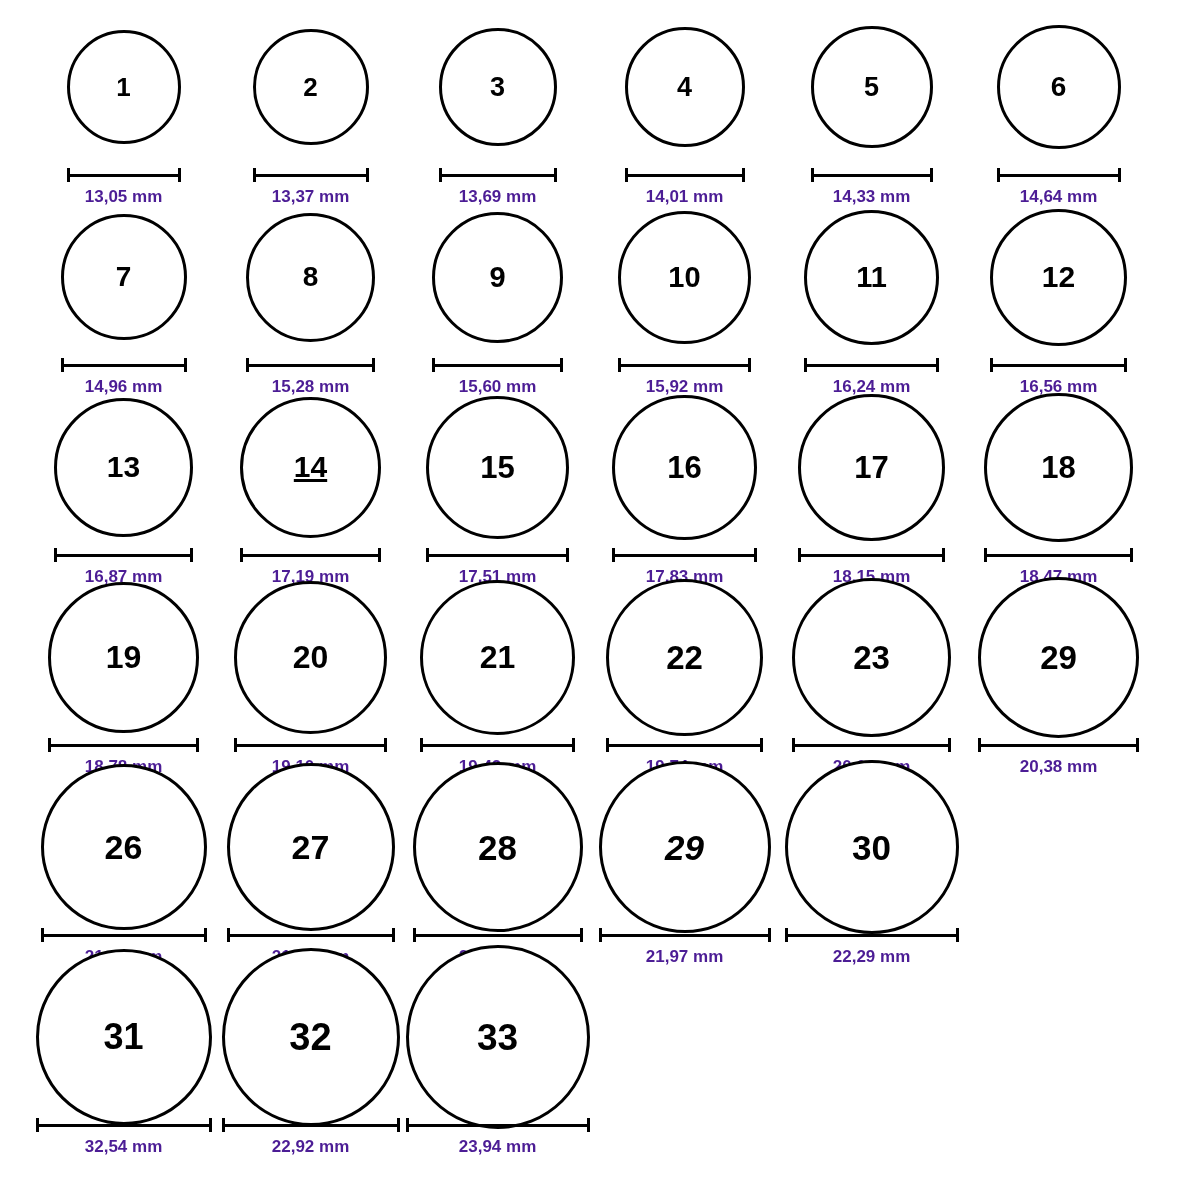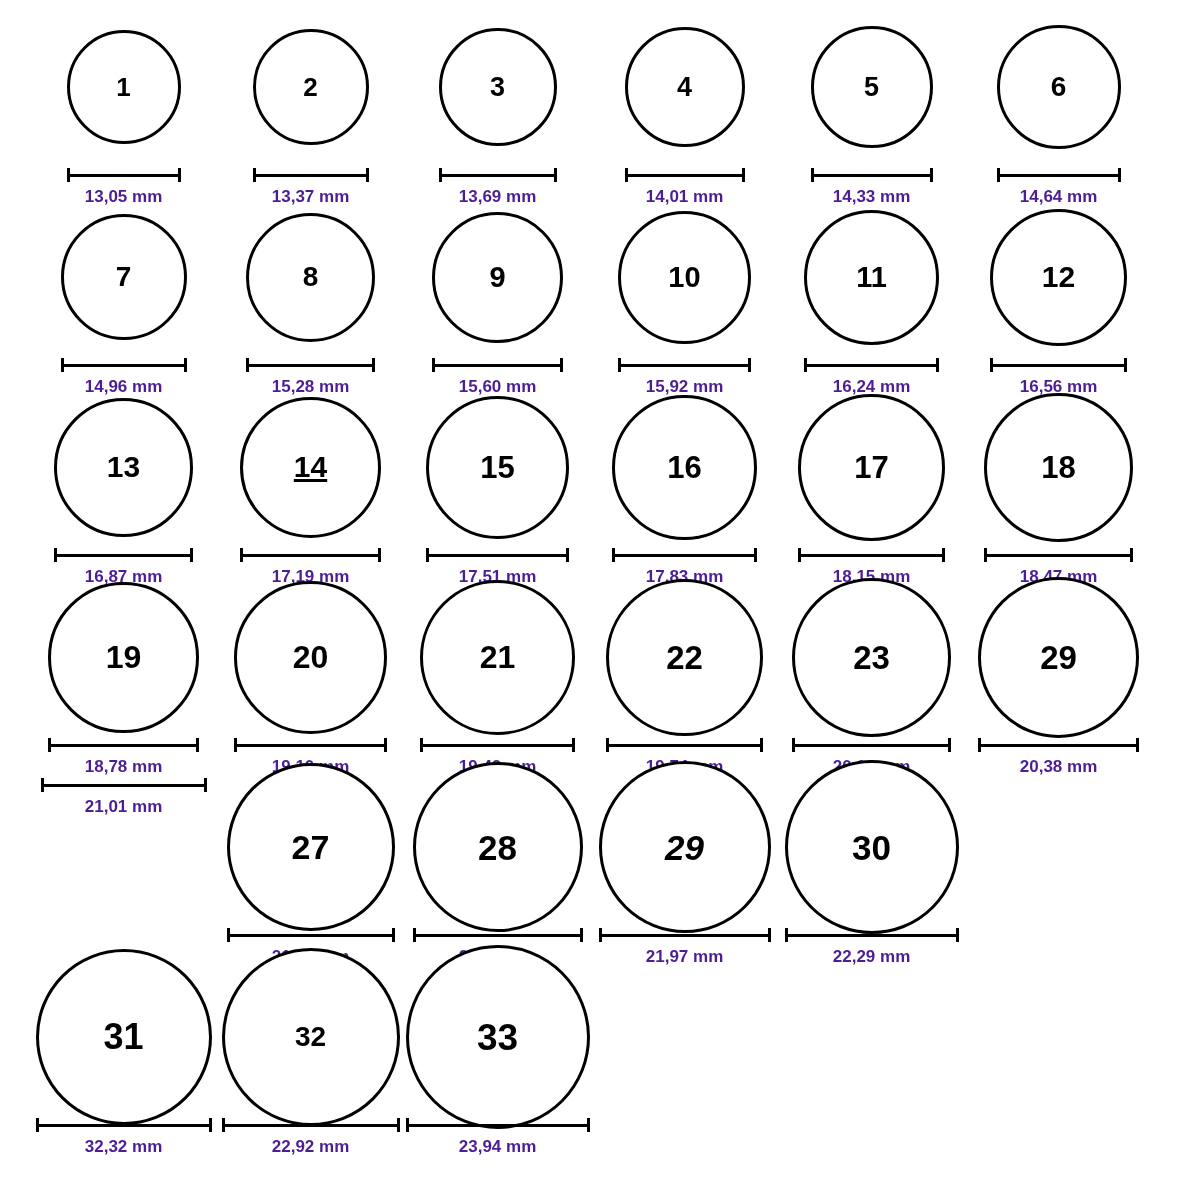--- a/index.html
+++ b/index.html
@@ -407,20 +407,25 @@
         <div class="measure" style="width: 161px;">
           <div class="bar"></div>
           <div class="cap-l"></div>
           <div class="cap-r"></div>
         </div>
         <div class="mm-label">20,38 mm</div>
       </div>
     </div>
     <div class="row" style="height: 190px;">
       <div class="cell">
+        <div class="ring-wrap" style="height: 150px;">
+          <div class="ring" style="width: 166px; height: 166px;">
+            <div class="ring-number" style="font-size: 34px;">26</div>
+          </div>
+        </div>
         <div class="measure" style="width: 166px;">
           <div class="bar"></div>
           <div class="cap-l"></div>
           <div class="cap-r"></div>
         </div>
         <div class="mm-label">21,01 mm</div>
       </div>
       <div class="cell">
         <div class="ring-wrap" style="height: 150px;">
           <div class="ring" style="width: 168px; height: 168px;">
@@ -479,26 +484,26 @@
         <div class="ring-wrap" style="height: 150px;">
           <div class="ring" style="width: 176px; height: 176px;">
             <div class="ring-number" style="font-size: 36px;">31</div>
           </div>
         </div>
         <div class="measure" style="width: 176px;">
           <div class="bar"></div>
           <div class="cap-l"></div>
           <div class="cap-r"></div>
         </div>
-        <div class="mm-label">32,32 mm</div>
+        <div class="mm-label">32,54 mm</div>
       </div>
       <div class="cell">
         <div class="ring-wrap" style="height: 150px;">
           <div class="ring" style="width: 178px; height: 178px;">
-            <div class="ring-number" style="font-size: 28px;">32</div>
+            <div class="ring-number" style="font-size: 38px;">32</div>
           </div>
         </div>
         <div class="measure" style="width: 178px;">
           <div class="bar"></div>
           <div class="cap-l"></div>
           <div class="cap-r"></div>
         </div>
         <div class="mm-label">22,92 mm</div>
       </div>
       <div class="cell">

